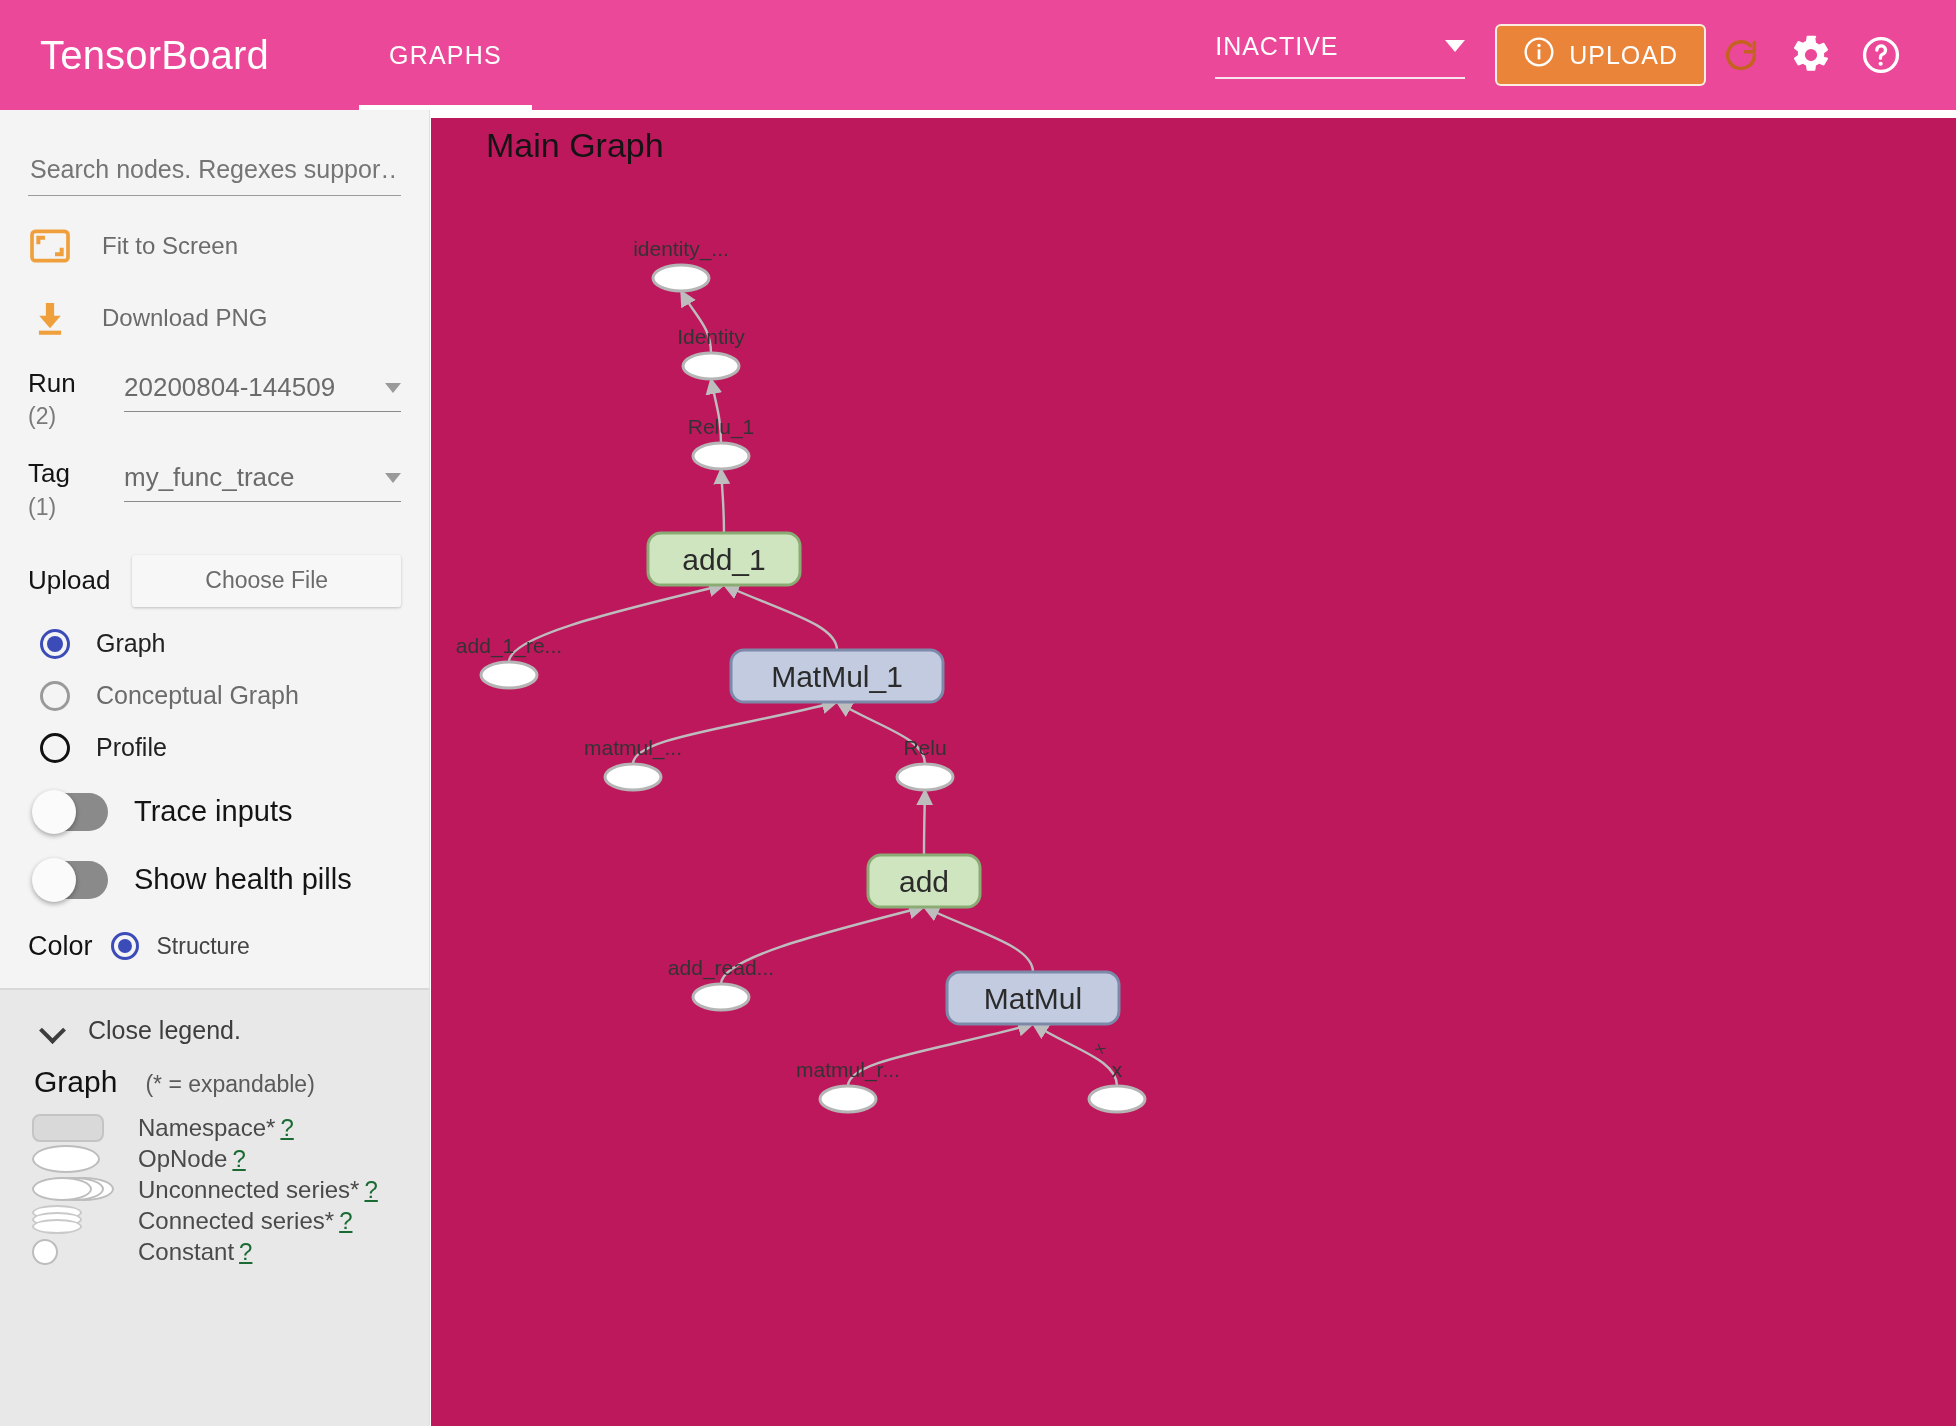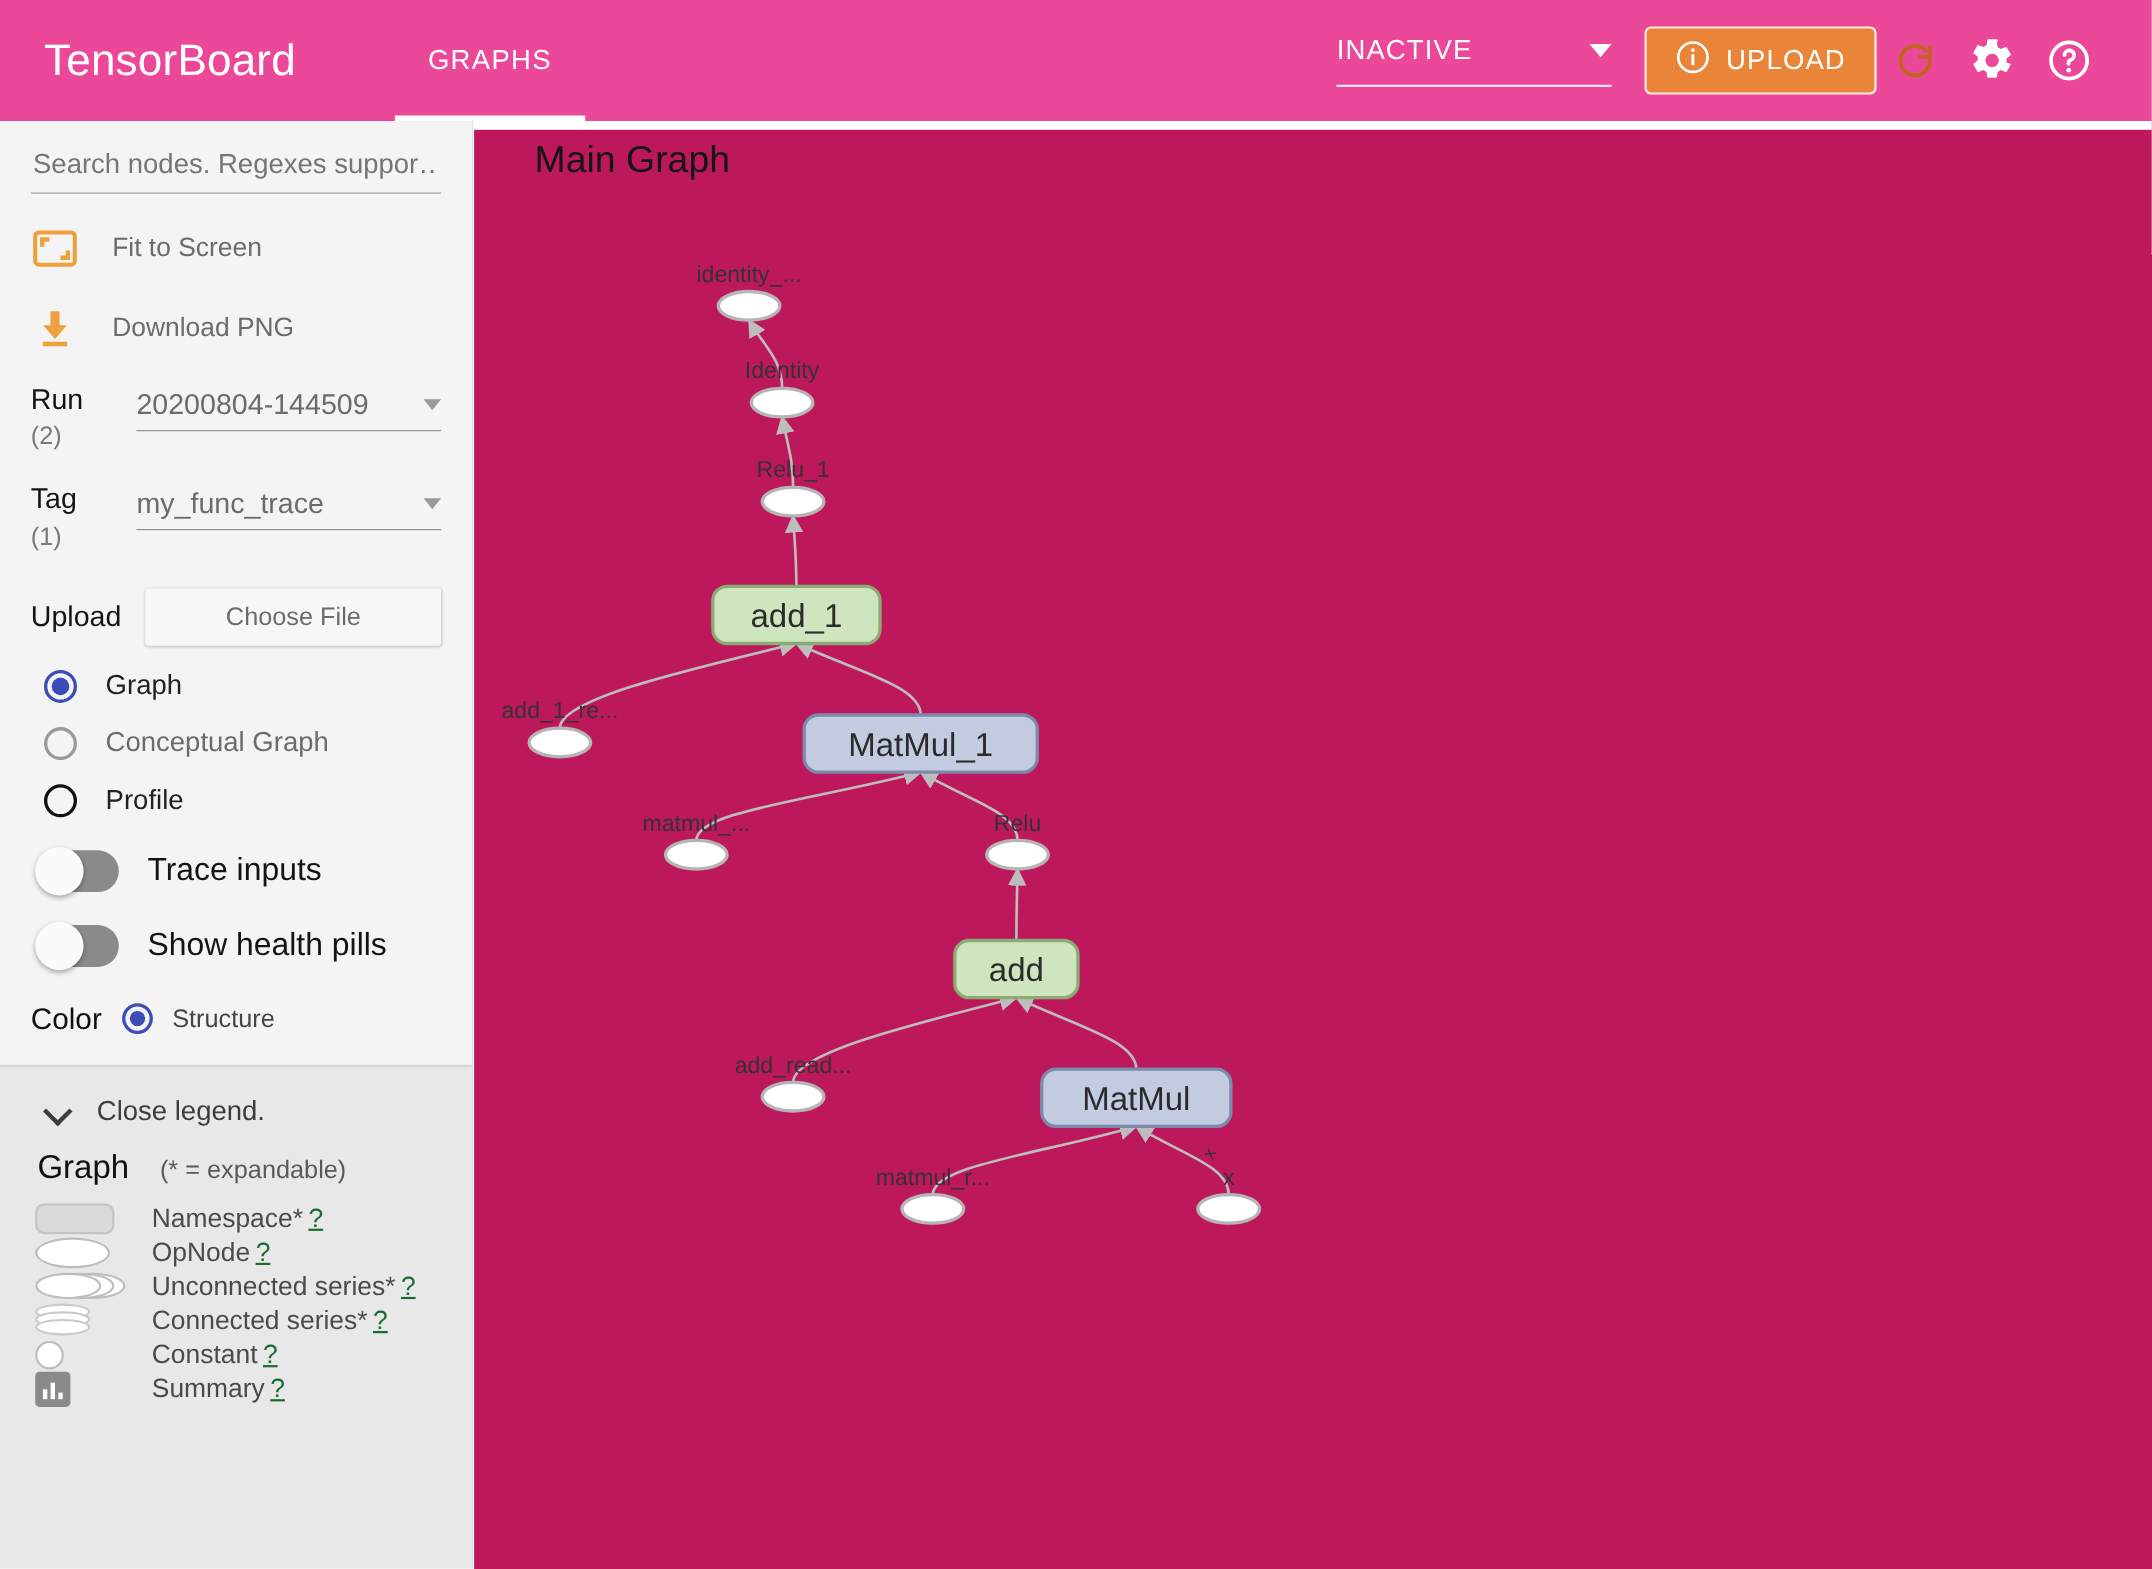--- a/index.html
+++ b/index.html
@@ -111,21 +111,21 @@
     top: 110px; left: 0;
     width: 430px;
     height: 1316px;
     background: #f4f4f4;
     border-right: 1px solid #e0e0e0;
     overflow: hidden;
   }
   .side-top { padding: 0 28px; }
 
   .search-row {
-    margin-top: 24px;
+    margin-top: 44px;
     border-bottom: 1.5px solid #9b9b9b;
     padding-bottom: 10px;
   }
   .search-input {
     border: none;
     background: transparent;
     outline: none;
     width: 100%;
     font-size: 25px;
     color: #6b6b6b;
@@ -607,30 +607,20 @@
             <i class="s s3"></i>
           </i>
       </span>
       <span class="legend-text"><span>Connected series*</span><span class="legend-q">?</span></span>
     </div>
     <div class="legend-item">
       <span class="legend-swatch">
           <i class="sw-const"></i>
         </span>
       <span class="legend-text"><span>Constant</span><span class="legend-q">?</span></span>
-    </div>
-    <div class="legend-item">
-      <span class="legend-swatch">
-        <i class="sw-summary">
-            <i style="height:9px"></i>
-            <i style="height:15px"></i>
-            <i style="height:6px"></i>
-          </i>
-      </span>
-      <span class="legend-text"><span>Summary</span><span class="legend-q">?</span></span>
     </div>
   </div>
 </div>
 
 <div class="main">
   <div class="main-title">Main Graph</div>
   <svg id="graph-svg">
     <defs>
       <marker id="arrow" viewBox="0 0 10 10" refX="9" refY="5" markerWidth="7" markerHeight="7" orient="auto-start-reverse">
         <path d="M 0 0 L 10 5 L 0 10 z" fill="#bdbdbd"></path>

